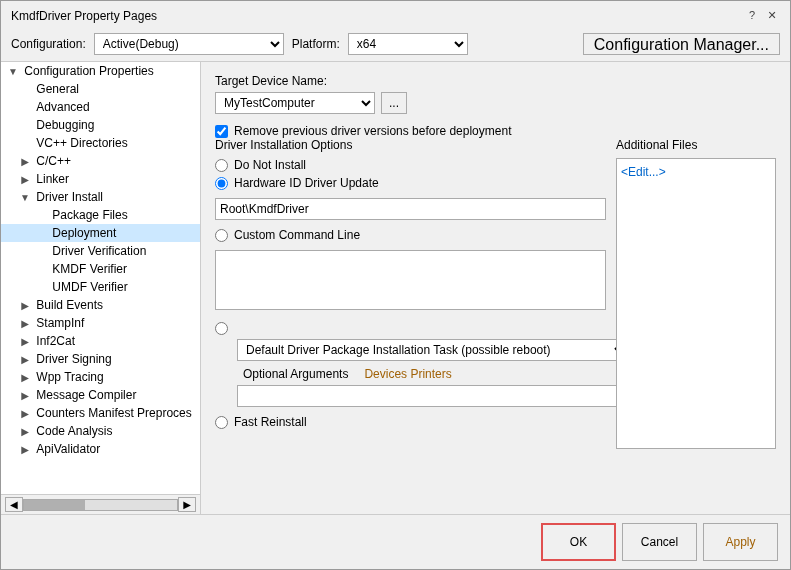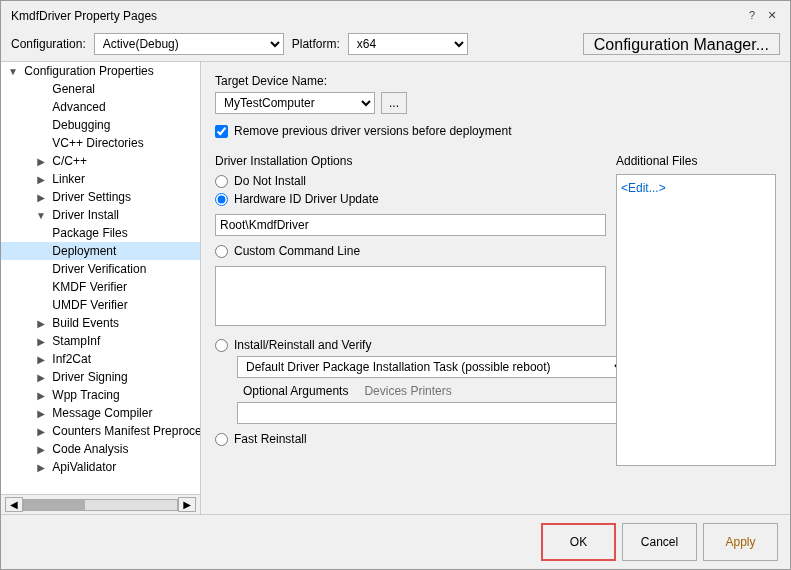--- a/index.html
+++ b/index.html
@@ -99,21 +99,21 @@
     .tree-item.selected { background: #cce8ff; }
     .tree-item span { display: inline-block; }
     .tree-expander {
       width: 16px;
       display: inline-block;
       text-align: center;
       font-size: 10px;
       color: #555;
     }
     .tree-label { font-size: 12px; color: #000; }
-    .indent-1 { padding-left: 32px; }
+    .indent-1 { padding-left: 16px; }
     .indent-2 { padding-left: 32px; }
     .sidebar-scroll-btn {
       font-size: 10px;
       background: #f0f0f0;
       border: 1px solid #aaa;
       cursor: pointer;
       padding: 1px 4px;
     }
     .sidebar-scrollbar {
       flex: 1;
@@ -159,21 +159,21 @@
       font-size: 12px;
       cursor: pointer;
       display: flex;
       align-items: center;
       justify-content: center;
     }
     .checkbox-row {
       display: flex;
       align-items: center;
       gap: 6px;
-      margin-bottom: 16px;
+      margin-bottom: 0;
     }
     .section-label { font-size: 12px; font-weight: normal; margin-bottom: 6px; }
     .two-col {
       display: flex;
       gap: 10px;
     }
     .left-col { flex: 1; }
     .right-col { width: 160px; }
     .radio-group { display: flex; flex-direction: column; gap: 4px; }
     .radio-row {
@@ -226,21 +226,21 @@
       padding: 1px 4px;
       margin-left: 22px;
     }
     .optional-row {
       display: flex;
       align-items: center;
       gap: 6px;
       margin: 6px 0 2px 0;
     }
     .optional-label { font-size: 12px; }
-    .device-link { color: #737373; cursor: pointer; text-decoration: none; }
+    .device-link { color: #a16207; cursor: pointer; text-decoration: none; }
     .optional-input {
       width: 100%;
       height: 22px;
       border: 1px solid #aaa;
       background: white;
       font-size: 12px;
       padding: 1px 4px;
       margin-left: 22px;
       margin-top: 2px;
     }
@@ -330,24 +330,20 @@
       </div>
       <div class="tree-item indent-1">
         <span class="tree-expander">▶</span>
         <span class="tree-label">C/C++</span>
       </div>
       <div class="tree-item indent-1">
         <span class="tree-expander">▶</span>
         <span class="tree-label">Linker</span>
       </div>
       <div class="tree-item indent-1">
-        <span class="tree-expander">▶</span>
-        <span class="tree-label">Driver Settings</span>
-      </div>
-      <div class="tree-item indent-1">
         <span class="tree-expander">▼</span>
         <span class="tree-label">Driver Install</span>
       </div>
       <div class="tree-item indent-2">
         <span class="tree-expander"></span>
         <span class="tree-label">Package Files</span>
       </div>
       <div class="tree-item indent-2 selected">
         <span class="tree-expander"></span>
         <span class="tree-label">Deployment</span>
@@ -448,21 +444,20 @@
             <div class="radio-row">
               <input type="radio" name="install_option" style="">
               <span class="radio-label">Custom Command Line</span>
             </div>
             <textarea class="textarea-input" style=""></textarea>
           </div>
 
           
           <div class="reinstall-row">
             <input type="radio" name="install_option" style="">
-            <span class="radio-label">Install/Reinstall and Verify</span>
           </div>
           <select class="install-select">
             <option>Default Driver Package Installation Task (possible reboot)</option>
           </select>
 
           
           <div class="optional-row">
             <span style="width:22px; display:inline-block;"></span>
             <span class="optional-label">Optional Arguments</span>
             <span style="margin-left:10px;">

